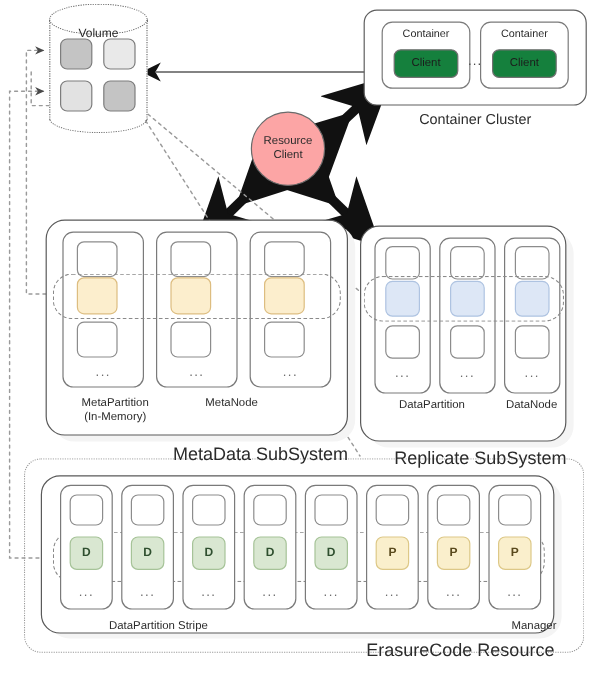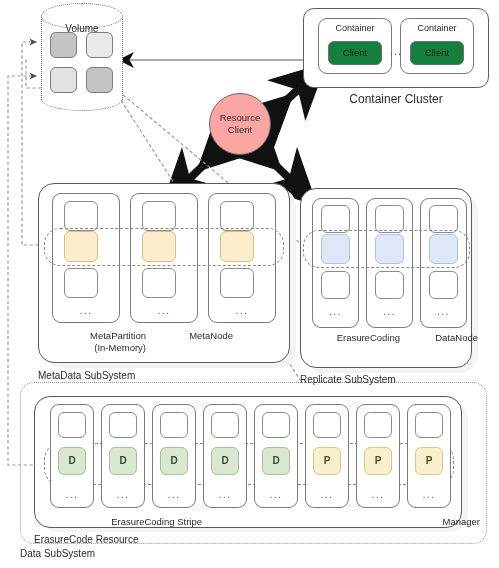--- a/index.html
+++ b/index.html
@@ -48,21 +48,21 @@
     color: #6d6d6d;
     font-size: 11px;
     letter-spacing: 1.2px;
     text-align: center;
     line-height: 1;
   }
   .lbl {
     position: absolute;
     color: #2b2b2b;
     font-size: 9.5px;
-    text-align: right;
+    text-align: center;
     line-height: 11px;
     white-space: nowrap;
   }
 
   
   #volume-body {
     position: absolute;
     left: 41px; top: 16px;
     width: 82px; height: 84px;
     box-sizing: border-box;
@@ -204,22 +204,22 @@
   }
   .rowsel {
     position: absolute;
     box-sizing: border-box;
     border: 1.2px dashed #8a8a8a;
     border-radius: 16px;
     background: transparent;
   }
   .sslabel {
     position: absolute;
-    text-align: left;
-    font-size: 10px;
+    text-align: right;
+    font-size: 15px;
     color: #2b2b2b;
     white-space: nowrap;
   }
 </style>
 </head>
 <body>
 
 <div id="stage">
 
   <svg id="wires" viewBox="0 0 499 568">
@@ -316,21 +316,20 @@
   </div>
 
   <div id="rm-circle">
     <span>
       <span>Resource</span><br>
       <span>Client</span>
     </span>
   </div>
 
   <div class="dashbox" style="left:20px; top:382px; width:467px; height:162px;"></div>
-  <div class="sslabel" style="left:20px; top:548px; width:467px;">Data SubSystem</div>
 
   <div class="lyr">
     <div class="shadow" style="left:44px; top:188px; width:252px; height:180px;"></div>
     <div class="shell" style="left:38px; top:183px; width:252px; height:180px;"></div>
 
     <div class="colbox" style="left:52px; top:193px; width:68px; height:130px;"></div>
     <div class="colbox" style="left:130px; top:193px; width:68px; height:130px;"></div>
     <div class="colbox" style="left:208px; top:193px; width:68px; height:130px;"></div>
 
     <div class="cell" style="left:64px; top:201px; width:34px; height:30px;"></div>
@@ -375,21 +374,21 @@
     <div class="cell" style="left:429px; top:234px; width:29px; height:30px; background:#dde7f6; border-color:#aec3e1;"></div>
 
     <div class="cell" style="left:321px; top:271px; width:29px; height:28px;"></div>
     <div class="cell" style="left:375px; top:271px; width:29px; height:28px;"></div>
     <div class="cell" style="left:429px; top:271px; width:29px; height:28px;"></div>
 
     <div class="ell" style="left:312px; top:306px; width:47px;">...</div>
     <div class="ell" style="left:366px; top:306px; width:47px;">...</div>
     <div class="ell" style="left:420px; top:306px; width:47px;">...</div>
 
-    <div class="lbl" style="left:320px; top:332px; width:80px;">ErasureCoding</div>
+    <div class="lbl" style="left:320px; top:332px; width:80px;">DataPartition</div>
     <div class="lbl" style="left:408px; top:332px; width:70px;">DataNode</div>
 
     <div class="sslabel" style="left:300px; top:374px; width:172px;">Replicate SubSystem</div>
   </div>
 
   <div class="lyr">
     <div class="shadow" style="left:40px; top:400px; width:428px; height:132px;"></div>
     <div class="shell" style="left:34px; top:396px; width:428px; height:132px;"></div>
 
     <div class="rowsel" style="left:44px; top:443px; width:410px; height:42px;"></div>
@@ -422,19 +421,19 @@
         <div class="colbox" style="left: 356px; top: 404px; width: 44px; height: 104px;"></div>
         <div class="cell" style="left: 364px; top: 412px; width: 28px; height: 26px;"></div>
         <div class="cell" style="left: 364px; top: 447px; width: 28px; height: 28px; background: rgb(250, 239, 204); border-color: rgb(221, 200, 135); color: rgb(90, 74, 30); font-size: 10px; text-align: center; line-height: 26px; font-weight: 600;">P</div>
         <div class="ell" style="left: 356px; top: 489px; width: 44px;">...</div>
         <div class="colbox" style="left: 407px; top: 404px; width: 44px; height: 104px;"></div>
         <div class="cell" style="left: 415px; top: 412px; width: 28px; height: 26px;"></div>
         <div class="cell" style="left: 415px; top: 447px; width: 28px; height: 28px; background: rgb(250, 239, 204); border-color: rgb(221, 200, 135); color: rgb(90, 74, 30); font-size: 10px; text-align: center; line-height: 26px; font-weight: 600;">P</div>
         <div class="ell" style="left: 407px; top: 489px; width: 44px;">...</div>
       </div>
 
-    <div class="lbl" style="left:62px; top:516px; width:140px;">ErasureCoding Stripe</div>
+    <div class="lbl" style="left:62px; top:516px; width:140px;">DataPartition Stripe</div>
     <div class="lbl" style="left:410px; top:516px; width:70px;">Manager</div>
 
     <div class="sslabel" style="left:34px; top:534px; width:428px;">ErasureCode Resource</div>
   </div>
 
 </div>
 
 </body></html>

